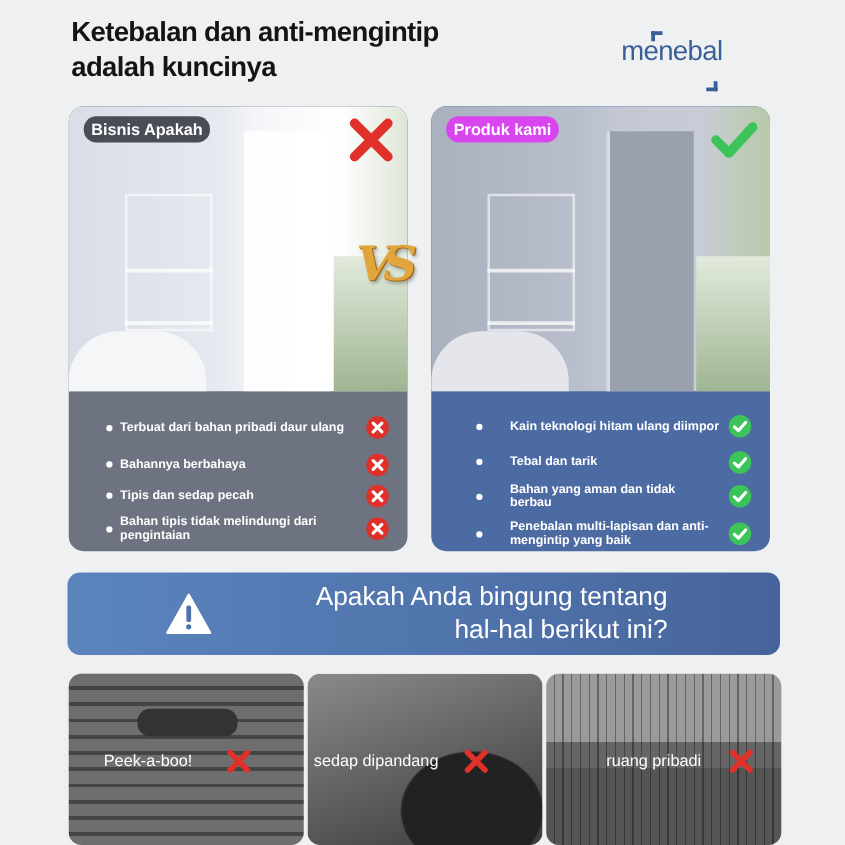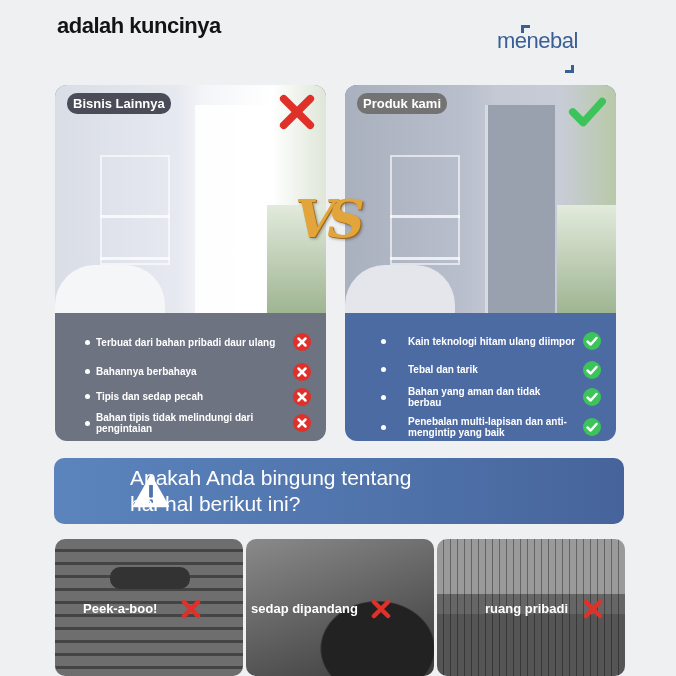--- a/index.html
+++ b/index.html
@@ -19,66 +19,67 @@
   .niche { position:absolute; left:45px; top:70px; width:70px; height:110px; border:2px solid rgba(255,255,255,0.6); }
   .shelf { position:absolute; left:45px; height:3px; width:70px; background:rgba(255,255,255,0.75); }
   .tub { position:absolute; left:0; top:180px; width:110px; height:48px; background:#f5f6f8; border-radius:40px 40px 0 0; }
   .right .tub { background:#e4e6eb; }
   .blind { position:absolute; left:140px; top:20px; width:70px; height:208px; }
   .left .blind { background:rgba(255,255,255,0.85); }
   .right .blind { background:#9aa1ae; border-left:3px solid #d8dbe2; }
   .window { position:absolute; left:212px; top:120px; width:59px; height:108px; background:linear-gradient(#e2eadc,#9fb592); }
   .badge { position:absolute; left:12px; top:8px; padding:3px 6px; border-radius:10px; color:#fff; font-size:13px; font-weight:bold; font-family:"Liberation Sans", sans-serif; }
   .left .badge { background:#4a4d57; }
-  .right .badge { background:#737373; }
+  .right .badge { background:#d946ef; }
   .mark { position:absolute; right:10px; top:8px; width:38px; height:38px; }
   .list { position:absolute; left:0; top:232px; width:100%; padding:8px 14px 0 30px; }
   .item { position:relative; display:flex; align-items:center; min-height:25px; margin-bottom:0px; }
   .item .dot { width:5px; height:5px; border-radius:50%; background:#fff; margin-right:6px; flex:none; }
   .right .item .dot { margin-right:22px; margin-left:6px; }
   .item .txt { color:#fff; font-size:10px; line-height:11px; font-weight:bold; font-family:"Liberation Sans", sans-serif; flex:1; }
   .item .ico { width:20px; height:20px; flex:none; margin-left:6px; }
 
-  .vs { position:absolute; left:295px; top:188px; font-size:52px; font-weight:bold; font-style:italic; color:#e2a53b; text-shadow:1px 1px 0 #a0691c, 2px 2px 3px rgba(0,0,0,0.3); font-family:"DejaVu Serif", serif; letter-spacing:-8px; }
+  .vs { position:absolute; left:285px; top:188px; font-size:38px; font-weight:bold; font-style:italic; color:#e2a53b; text-shadow:1px 1px 0 #a0691c, 2px 2px 3px rgba(0,0,0,0.3); font-family:"DejaVu Serif", serif; letter-spacing:-8px; }
 
   .banner { position:absolute; left:54px; top:458px; width:570px; height:66px; border-radius:10px; background:linear-gradient(90deg,#5b84bd 0%,#4f72aa 60%,#46649b 100%); display:flex; align-items:center; }
   .banner .warn { width:38px; height:36px; margin-left:78px; }
-  .banner .btxt { flex:1; text-align:left; color:#fff; font-size:21px; line-height:26px; font-family:"Liberation Sans", sans-serif; margin-right:90px; margin-left:-40px; }
+  .banner .btxt { flex:1; text-align:right; color:#fff; font-size:21px; line-height:26px; font-family:"Liberation Sans", sans-serif; margin-right:90px; margin-left:-40px; }
 
   .thumb { position:absolute; top:539px; width:188px; height:137px; border-radius:10px; overflow:hidden; }
   .t1 { left:55px; background:repeating-linear-gradient(180deg,#6e6e6e 0 10px,#444 10px 13px); }
   .t2 { left:246px; background:radial-gradient(ellipse at 70% 80%,#222 0 30%,transparent 31%),linear-gradient(160deg,#8a8a8a,#5a5a5a 60%,#3a3a3a); }
   .t3 { left:437px; background:linear-gradient(180deg,#9a9a9a 0 40%,#666 40% 55%,#555 55%); }
   .t3::before { content:""; position:absolute; inset:0; background:repeating-linear-gradient(90deg,transparent 0 6px,rgba(0,0,0,0.35) 6px 7px); }
   .t1 .eyes { position:absolute; left:55px; top:28px; width:80px; height:22px; background:#333; border-radius:10px; }
-  .thumb .ttxt { position:absolute; top:62px; color:#fff; font-size:13px; font-family:"Liberation Sans", sans-serif; z-index:2;font-weight:bold; }
+  .thumb .ttxt { position:absolute; top:62px; color:#fff; font-size:13px; font-family:"Liberation Sans", sans-serif; z-index:2; }
   .thumb .tx { position:absolute; top:60px; width:20px; height:20px; z-index:2; }
 </style>
 </head>
 <body>
 
 <div class="title">
+  <span>Ketebalan dan anti-mengintip</span>
   <span>adalah kuncinya</span>
 </div>
 <div class="logo">
   <i class="br1"></i>
   <span>menebal</span>
   <i class="br2"></i>
 </div>
 
 <div class="panel left">
   <div class="photo">
     <div class="niche"></div>
     <div class="shelf" style="top:130px"></div>
     <div class="shelf" style="top:172px"></div>
     <div class="tub"></div>
     <div class="blind"></div>
     <div class="window"></div>
   </div>
-  <div class="badge">Bisnis Lainnya</div>
+  <div class="badge">Bisnis Apakah</div>
   <svg class="mark" viewBox="0 0 40 40">
     <path d="M6 6 L34 34 M34 6 L6 34" stroke="#e0302a" stroke-width="8" stroke-linecap="round"></path>
   </svg>
   <div class="list">
     <div class="item" style="height:34px">
       <span class="dot"></span>
       <span class="txt">Terbuat dari bahan pribadi daur ulang</span>
       <svg class="ico" viewBox="0 0 20 20">
           <circle cx="10" cy="10" r="9" fill="#e0302a"></circle>
           <path d="M6.5 6.5 L13.5 13.5 M13.5 6.5 L6.5 13.5" stroke="#fff" stroke-width="2.5" stroke-linecap="round"></path>

